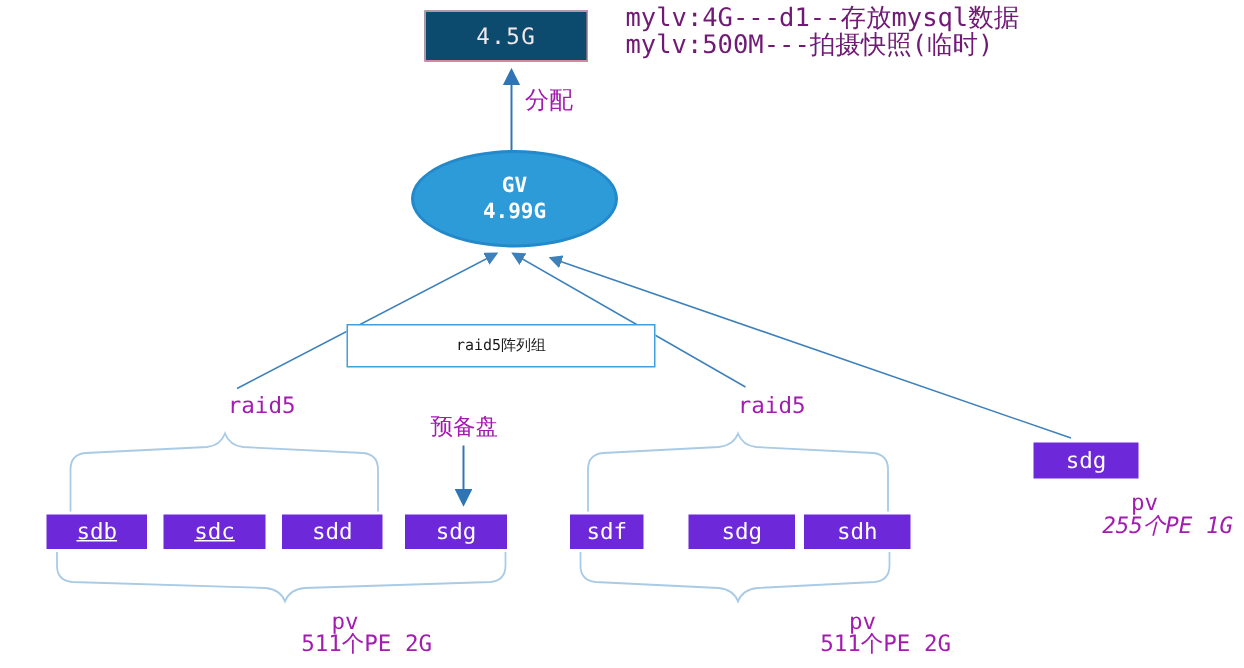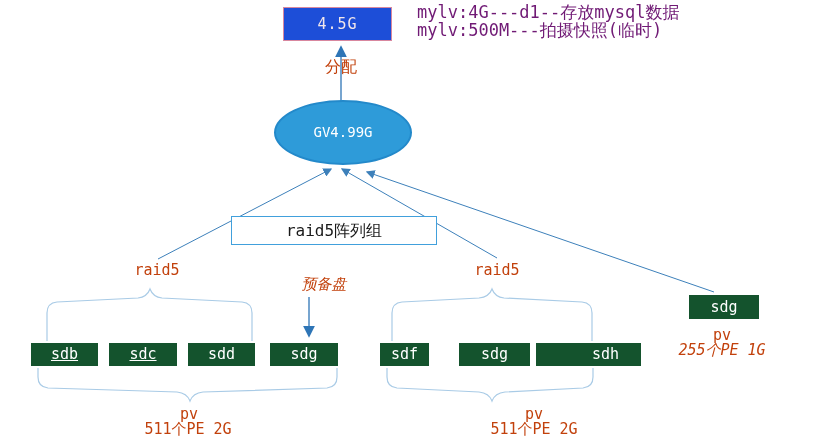--- a/index.html
+++ b/index.html
@@ -3,47 +3,47 @@
 <meta charset="utf-8">
 <style>
   html,body { margin:0; padding:0; background:#ffffff; }
   .canvas {
     position:relative; width:829px; height:445px; background:#ffffff;
     font-family:"DejaVu Sans Mono","Liberation Mono",monospace;
     overflow:hidden;
   }
   .layer-svg { position:absolute; left:0; top:0; z-index:1; }
   .lbl {
-    position:absolute; z-index:2; text-align:center; white-space:nowrap;
-    color:#c2410c; font-size:15px; line-height:16px;
+    position:absolute; z-index:2; text-align:right; white-space:nowrap;
+    color:#a21caf; font-size:15px; line-height:16px;
   }
   .disk {
     position:absolute; z-index:2; height:23px; line-height:23px;
-    background:#14532d; color:#ffffff; font-size:15px; text-align:center;
+    background:#6d28d9; color:#ffffff; font-size:15px; text-align:center;
   }
   .lv-box {
     position:absolute; left:283px; top:7px; width:107px; height:32px; z-index:2;
-    background:#1d4ed8; border:1px solid #D8879F; color:#F2E7EA;
+    background:#0c4a6e; border:1px solid #D8879F; color:#F2E7EA;
     font-size:15px; line-height:32px; text-align:center; letter-spacing:1px;
   }
   .annotation {
     position:absolute; left:417px; top:3px; z-index:2;
     color:#701a75; font-size:17px; line-height:18px; white-space:nowrap;
   }
   .alloc-label { left:300px; top:59px; width:82px; font-size:16px; }
   .vg-ellipse {
     position:absolute; left:274px; top:100px; width:138px; height:65px; z-index:2;
     background:#2E9BD9; border:2px solid #2389CA; border-radius:50%;
     box-sizing:border-box; color:#ffffff; font-size:14px; line-height:17px;
-    display:flex; align-items:center; justify-content:center;
+    display:flex; flex-direction:column; align-items:center; justify-content:center;font-weight:bold;
   }
   .raid-group-box {
     position:absolute; left:231px; top:216px; width:206px; height:29px; z-index:3;
     background:#ffffff; border:1px solid #41A0DC; box-sizing:border-box;
-    color:#1a1a1a; font-size:16px; line-height:27px; text-align:center;
+    color:#1a1a1a; font-size:10px; line-height:27px; text-align:center;
   }
 </style>
 </head>
 <body>
 
 <div class="canvas">
 
   <svg class="layer-svg" width="829" height="445" viewBox="0 0 829 445">
     <defs>
       <marker id="arrMed" viewBox="0 0 10 10" refX="8.5" refY="5" markerWidth="9" markerHeight="9" orient="auto">
@@ -78,32 +78,32 @@
   <div class="lbl alloc-label">分配</div>
 
   <div class="vg-ellipse">
     <div>GV</div>
     <div>4.99G</div>
   </div>
 
   <div class="raid-group-box">raid5阵列组</div>
 
   <div class="lbl" style="left:117px; top:262px; width:80px;">raid5</div>
-  <div class="lbl" style="left:284px; top:276px; width:80px;font-style:italic;">预备盘</div>
+  <div class="lbl" style="left:252px; top:276px; width:80px;">预备盘</div>
   <div class="disk" style="left:31px;  top:343px; width:67px;text-decoration:underline;">sdb</div>
   <div class="disk" style="left:109px; top:343px; width:68px;text-decoration:underline;">sdc</div>
   <div class="disk" style="left:188px; top:343px; width:67px;">sdd</div>
   <div class="disk" style="left:270px; top:343px; width:68px;">sdg</div>
   <div class="lbl" style="left:139px; top:406px; width:100px;">pv</div>
   <div class="lbl" style="left:88px; top:421px; width:200px;">511个PE 2G</div>
 
   <div class="lbl" style="left:457px; top:262px; width:80px;">raid5</div>
   <div class="disk" style="left:380px; top:343px; width:49px;">sdf</div>
   <div class="disk" style="left:459px; top:343px; width:71px;">sdg</div>
-  <div class="disk" style="left:536px; top:343px; width:71px;padding-left:34px;">sdh</div>
+  <div class="disk" style="left:536px; top:343px; width:71px;">sdh</div>
   <div class="lbl" style="left:484px; top:406px; width:100px;">pv</div>
   <div class="lbl" style="left:434px; top:421px; width:200px;">511个PE 2G</div>
 
   <div class="disk" style="left:689px; top:295px; width:70px; height:24px; line-height:24px;">sdg</div>
   <div class="lbl" style="left:672px; top:327px; width:100px;">pv</div>
   <div class="lbl" style="left:622px; top:342px; width:200px;font-style:italic;">255个PE 1G</div>
 
 </div>
 
 </body></html>

